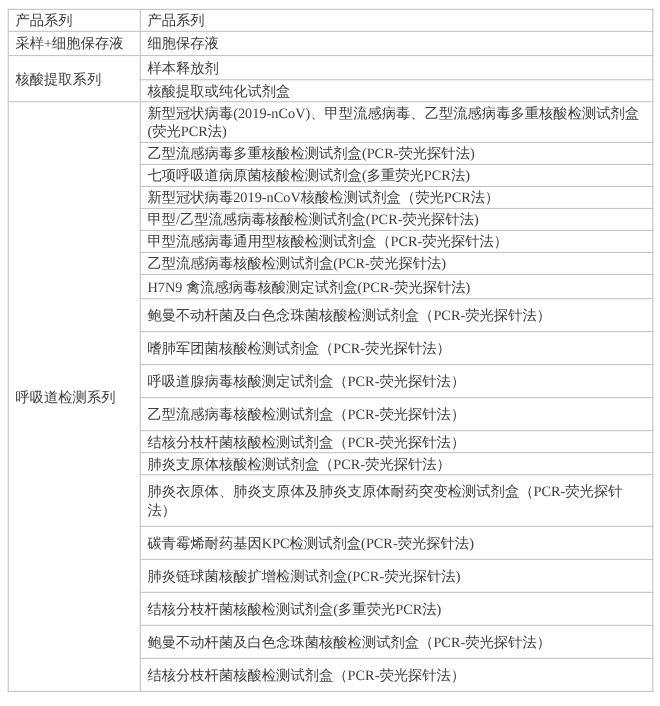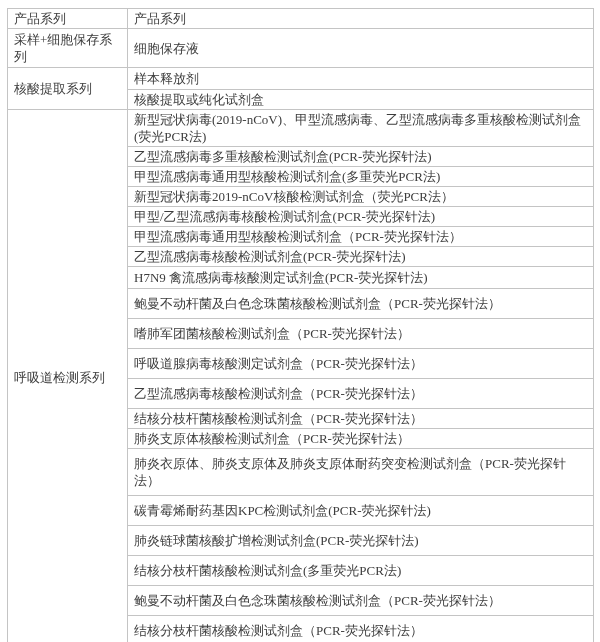--- a/index.html
+++ b/index.html
@@ -51,41 +51,41 @@
       <col class="c-series">
       <col class="c-name">
     </colgroup>
     <tbody>
       <tr>
         <th>产品系列</th>
         <th>产品系列</th>
       </tr>
 
       <tr class="h-med">
-        <td class="series-cell">采样+细胞保存系列</td>
+        <td class="series-cell">采样+细胞保存液</td>
         <td>细胞保存液</td>
       </tr>
 
       <tr class="h-med">
         <td class="series-cell" rowspan="2">核酸提取系列</td>
         <td>样本释放剂</td>
       </tr>
       <tr>
         <td>核酸提取或纯化试剂盒</td>
       </tr>
 
       <tr>
         <td class="series-cell" rowspan="20">呼吸道检测系列</td>
         <td>新型冠状病毒(2019-nCoV)、甲型流感病毒、乙型流感病毒多重核酸检测试剂盒(荧光PCR法)</td>
       </tr>
       <tr>
         <td>乙型流感病毒多重核酸检测试剂盒(PCR-荧光探针法)</td>
       </tr>
       <tr>
-        <td>甲型流感病毒通用型核酸检测试剂盒(多重荧光PCR法)</td>
+        <td>七项呼吸道病原菌核酸检测试剂盒(多重荧光PCR法)</td>
       </tr>
       <tr>
         <td>新型冠状病毒2019-nCoV核酸检测试剂盒（荧光PCR法）</td>
       </tr>
       <tr>
         <td>甲型/乙型流感病毒核酸检测试剂盒(PCR-荧光探针法)</td>
       </tr>
       <tr>
         <td>甲型流感病毒通用型核酸检测试剂盒（PCR-荧光探针法）</td>
       </tr>

